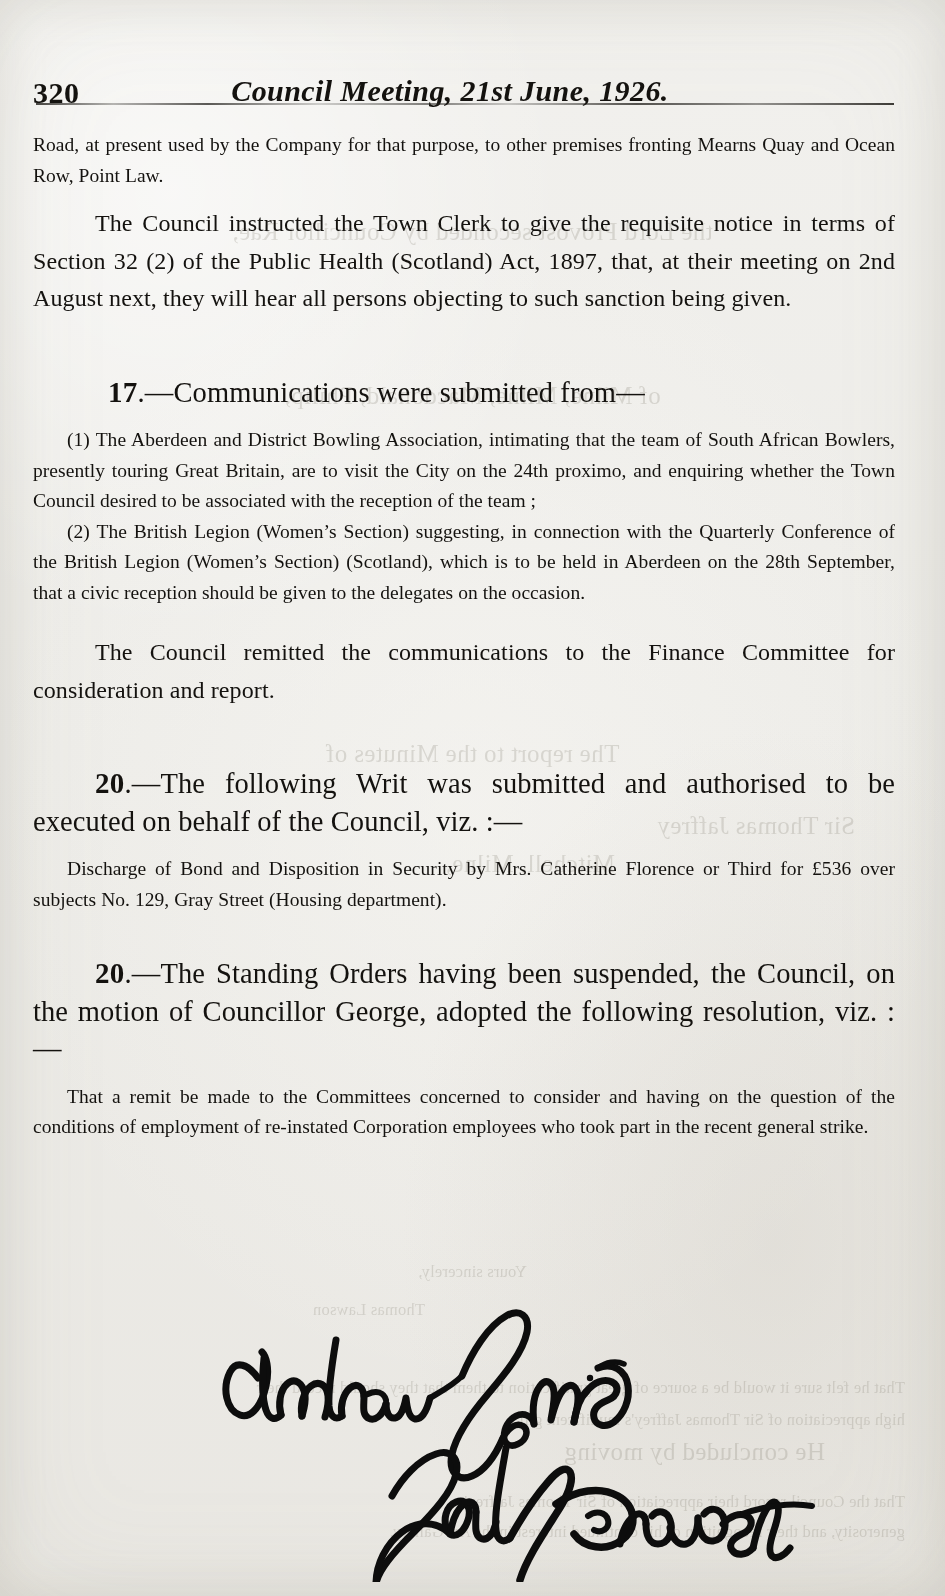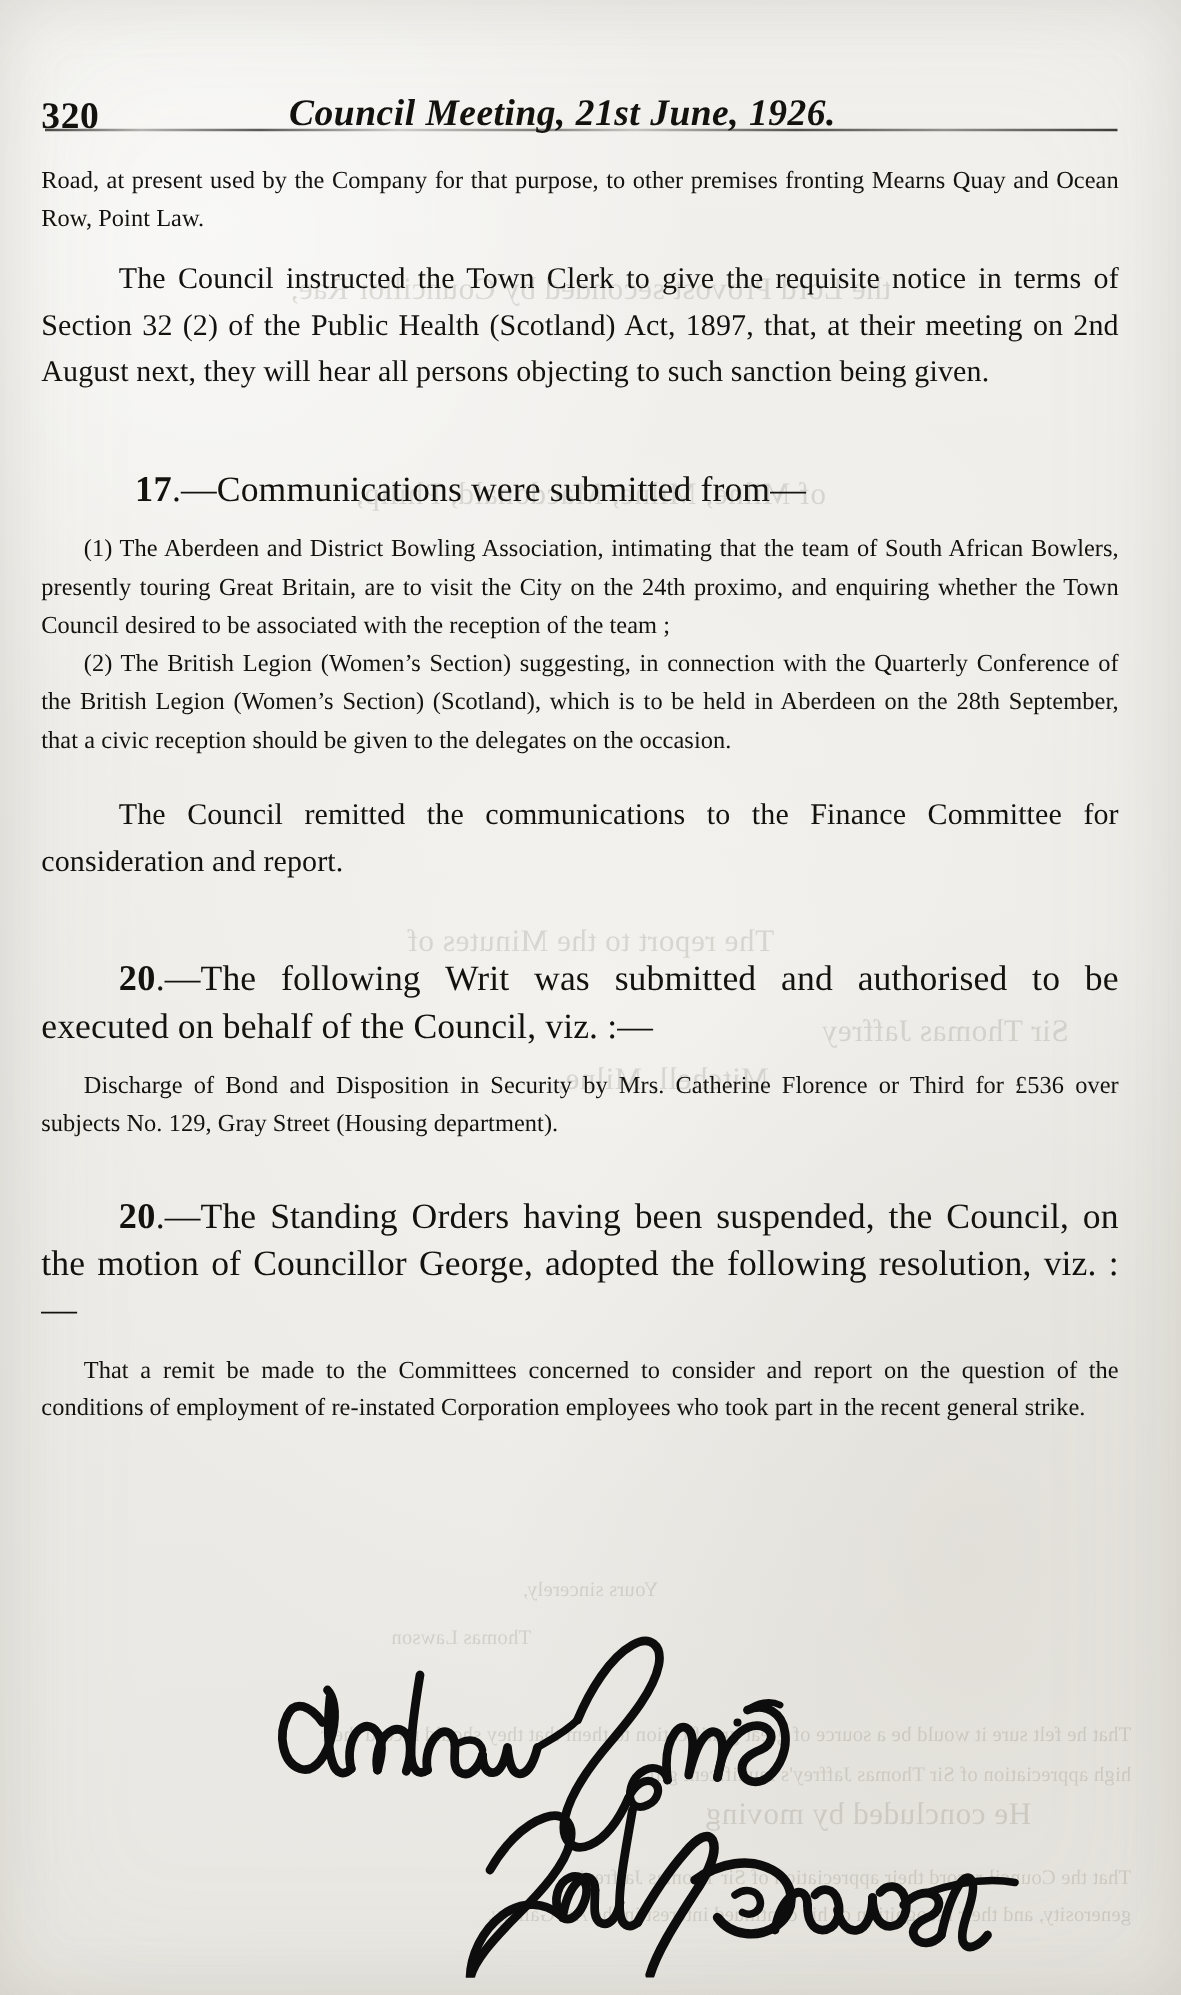--- a/index.html
+++ b/index.html
@@ -238,21 +238,21 @@
       <div class="gap-sm"></div>
 
       <p class="fine ind">Discharge of Bond and Disposition in Security by Mrs. Catherine Florence or Third for £536 over subjects No. 129, Gray Street (Housing department).</p>
 
       <div class="gap-lg"></div>
 
       <p class="item"><span class="num">20</span><span>.—</span><span>The Standing Orders having been suspended, the Council, on the motion of Councillor George, adopted the following resolution, viz. :—</span></p>
 
       <div class="gap-sm"></div>
 
-      <p class="fine ind">That a remit be made to the Committees concerned to consider and report on the question of the conditions of employment of re-instated Corporation employees who took part in the recent general strike.</p>
+      <p class="fine ind">That a remit be made to the Committees concerned to consider and having on the question of the conditions of employment of re-instated Corporation employees who took part in the recent general strike.</p>
 
     </div>
 
     <div class="signature">
       <svg class="sig-svg" width="945" height="300" viewBox="0 0 945 300" aria-label="Andrew Lewis, Lord Provost">
         <g fill="none" stroke="#0d0d0d" stroke-linecap="round" stroke-linejoin="round">
 
           <path d="M258,96 C248,82 236,78 230,90 C222,106 226,128 240,133 C252,137 262,122 266,104
                    C270,86 266,74 262,70" stroke-width="7"></path>
           <path d="M264,76 C262,96 262,116 266,128 C269,137 275,139 281,133" stroke-width="7"></path>

